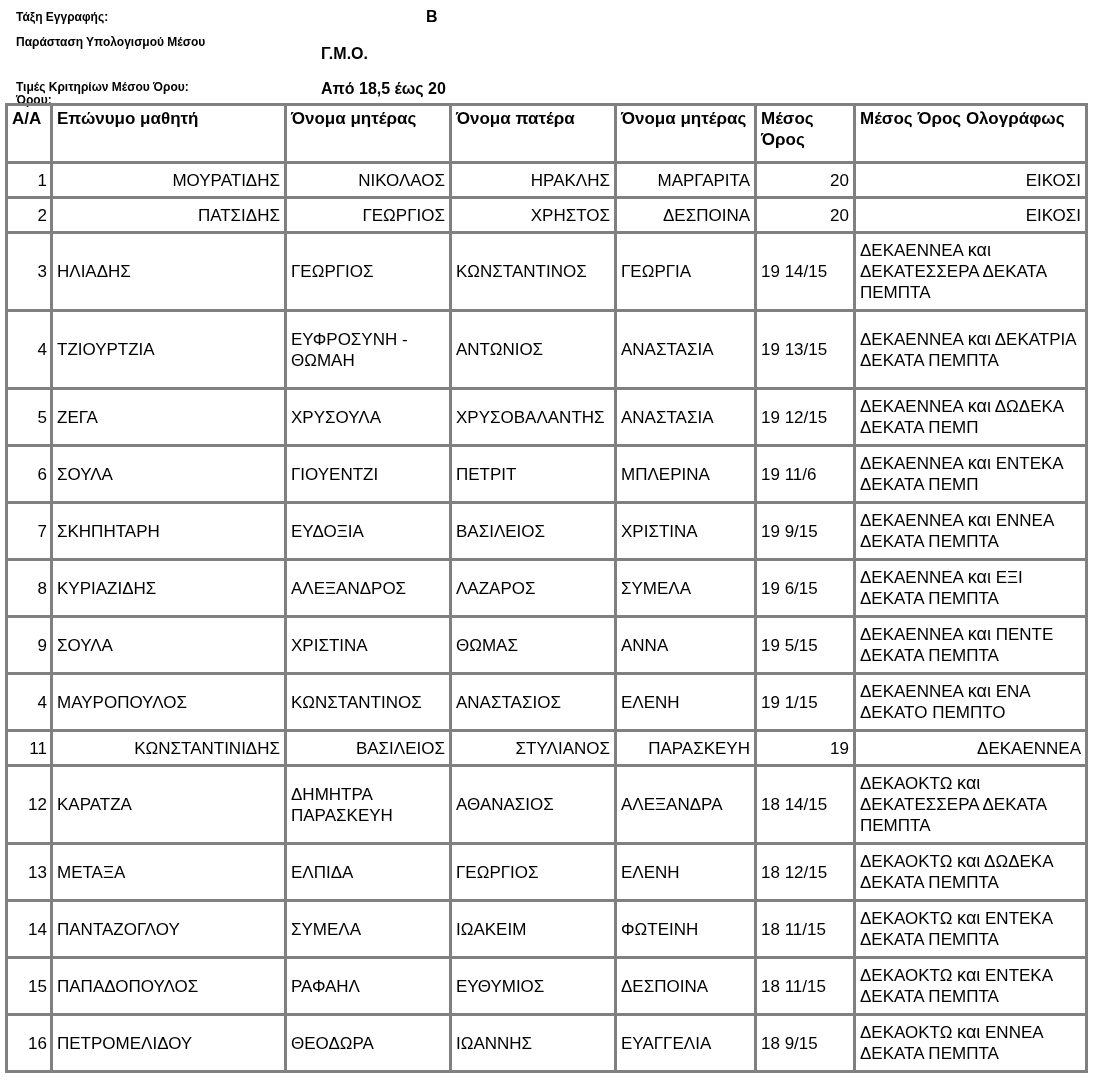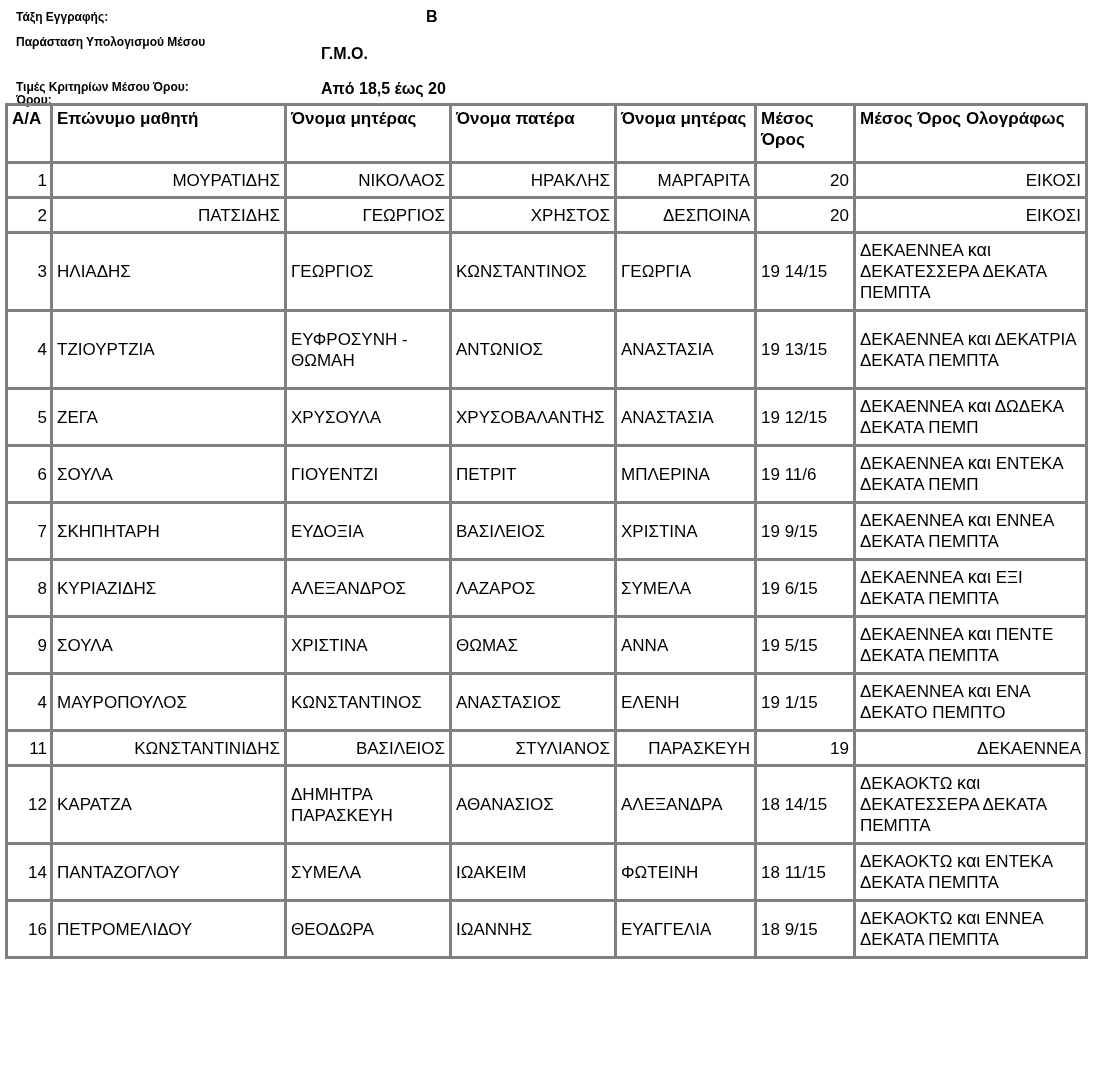--- a/index.html
+++ b/index.html
@@ -170,29 +170,47 @@
       <tr class="h3">
         <td class="num">12</td>
         <td>ΚΑΡΑΤΖΑ</td>
         <td>ΔΗΜΗΤΡΑ ΠΑΡΑΣΚΕΥΗ</td>
         <td>ΑΘΑΝΑΣΙΟΣ</td>
         <td>ΑΛΕΞΑΝΔΡΑ</td>
         <td>18 14/15</td>
         <td><span>ΔΕΚΑΟΚΤΩ</span> <span class="kai">και</span> <span>ΔΕΚΑΤΕΣΣΕΡΑ ΔΕΚΑΤΑ ΠΕΜΠΤΑ</span></td>
       </tr>
       <tr class="h2">
+        <td class="num">13</td>
+        <td>ΜΕΤΑΞΑ</td>
+        <td>ΕΛΠΙΔΑ</td>
+        <td>ΓΕΩΡΓΙΟΣ</td>
+        <td>ΕΛΕΝΗ</td>
+        <td>18 12/15</td>
+        <td><span>ΔΕΚΑΟΚΤΩ</span> <span class="kai">και</span> <span>ΔΩΔΕΚΑ ΔΕΚΑΤΑ ΠΕΜΠΤΑ</span></td>
+      </tr>
+      <tr class="h2">
         <td class="num">14</td>
         <td>ΠΑΝΤΑΖΟΓΛΟΥ</td>
         <td>ΣΥΜΕΛΑ</td>
         <td>ΙΩΑΚΕΙΜ</td>
         <td>ΦΩΤΕΙΝΗ</td>
         <td>18 11/15</td>
         <td><span>ΔΕΚΑΟΚΤΩ</span> <span class="kai">και</span> <span>ΕΝΤΕΚΑ ΔΕΚΑΤΑ ΠΕΜΠΤΑ</span></td>
       </tr>
       <tr class="h2">
+        <td class="num">15</td>
+        <td>ΠΑΠΑΔΟΠΟΥΛΟΣ</td>
+        <td>ΡΑΦΑΗΛ</td>
+        <td>ΕΥΘΥΜΙΟΣ</td>
+        <td>ΔΕΣΠΟΙΝΑ</td>
+        <td>18 11/15</td>
+        <td><span>ΔΕΚΑΟΚΤΩ</span> <span class="kai">και</span> <span>ΕΝΤΕΚΑ ΔΕΚΑΤΑ ΠΕΜΠΤΑ</span></td>
+      </tr>
+      <tr class="h2">
         <td class="num">16</td>
         <td>ΠΕΤΡΟΜΕΛΙΔΟΥ</td>
         <td>ΘΕΟΔΩΡΑ</td>
         <td>ΙΩΑΝΝΗΣ</td>
         <td>ΕΥΑΓΓΕΛΙΑ</td>
         <td>18 9/15</td>
         <td><span>ΔΕΚΑΟΚΤΩ</span> <span class="kai">και</span> <span>ΕΝΝΕΑ ΔΕΚΑΤΑ ΠΕΜΠΤΑ</span></td>
       </tr>
     </tbody>
 </table>

